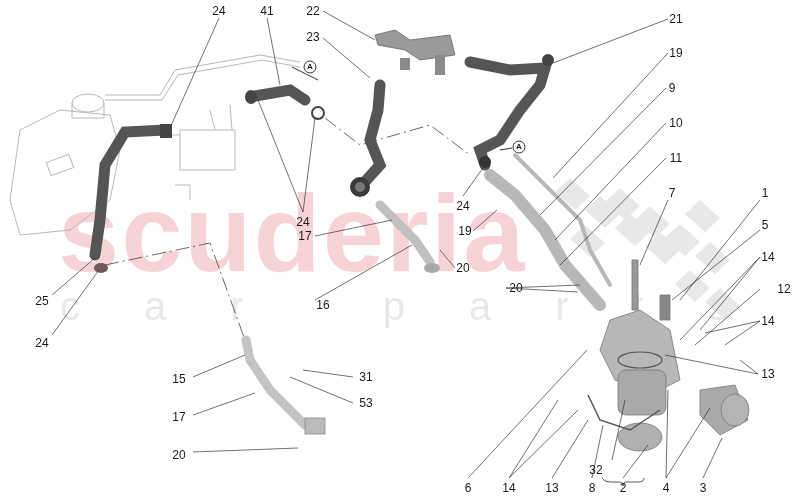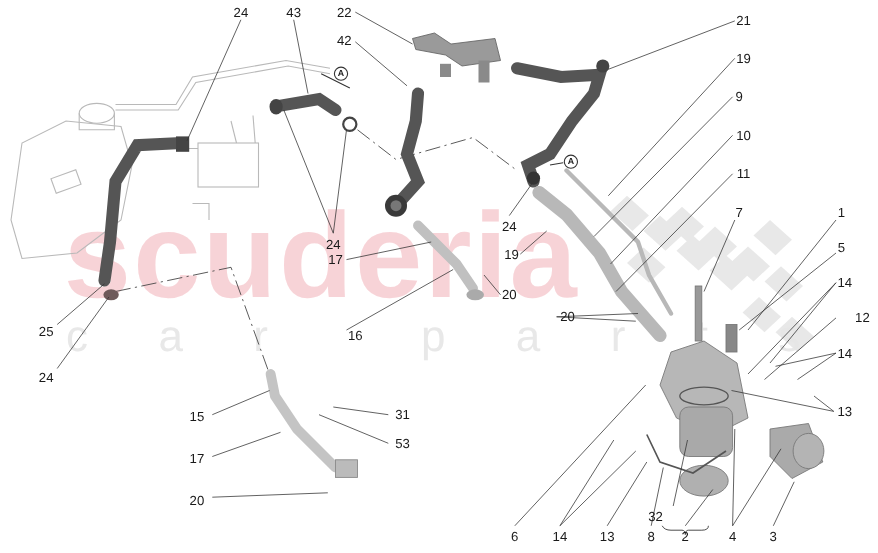--- a/index.html
+++ b/index.html
@@ -149,23 +149,23 @@
     <g stroke="#333" fill="none">
       <circle cx="519" cy="147" r="6"></circle>
       <line x1="500" y1="150" x2="512" y2="148" stroke-width="1"></line>
     </g>
   </svg>
 
   <span class="callout" style="left:310px;top:67px;font-size:8px;font-weight:bold;">A</span>
   <span class="callout" style="left:519px;top:147px;font-size:8px;font-weight:bold;">A</span>
 
   <span class="callout" style="left:219px;top:11px">24</span>
-  <span class="callout" style="left:267px;top:11px">43</span>
+  <span class="callout" style="left:267px;top:11px">41</span>
   <span class="callout" style="left:313px;top:11px">22</span>
-  <span class="callout" style="left:313px;top:37px">42</span>
+  <span class="callout" style="left:313px;top:37px">23</span>
   <span class="callout" style="left:676px;top:19px">21</span>
   <span class="callout" style="left:676px;top:53px">19</span>
   <span class="callout" style="left:672px;top:88px">9</span>
   <span class="callout" style="left:676px;top:123px">10</span>
   <span class="callout" style="left:676px;top:158px">11</span>
   <span class="callout" style="left:672px;top:193px">7</span>
   <span class="callout" style="left:765px;top:193px">1</span>
   <span class="callout" style="left:765px;top:225px">5</span>
   <span class="callout" style="left:768px;top:257px">14</span>
   <span class="callout" style="left:784px;top:289px">12</span>

